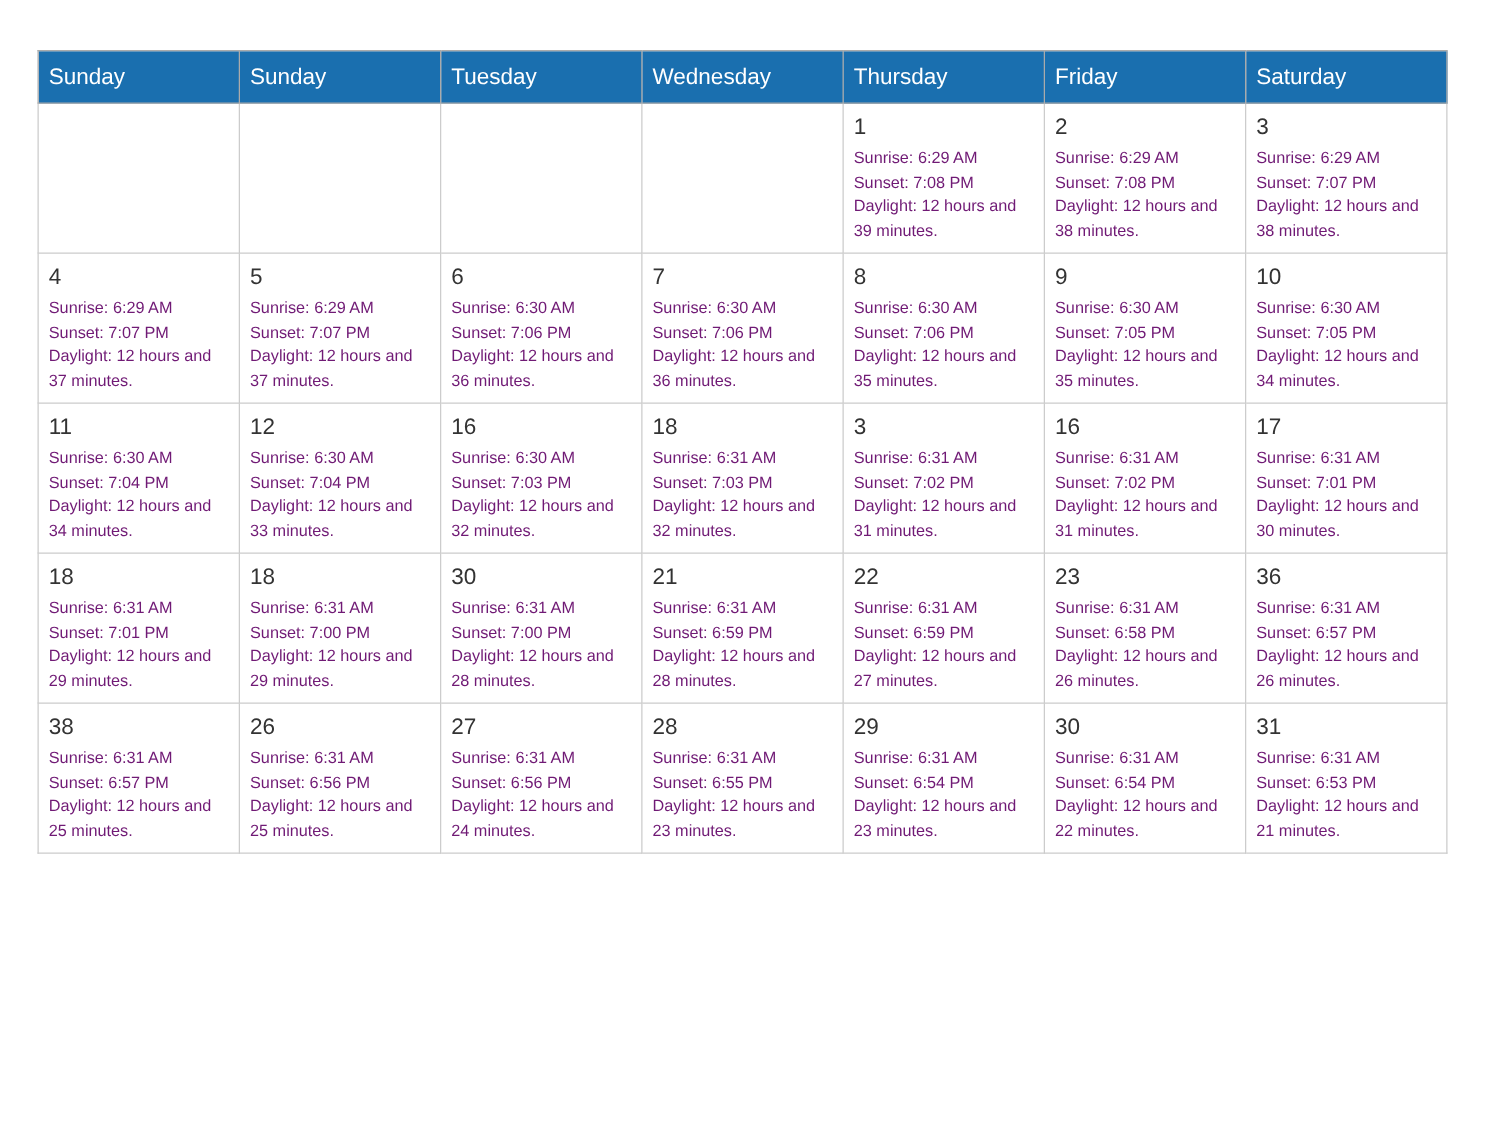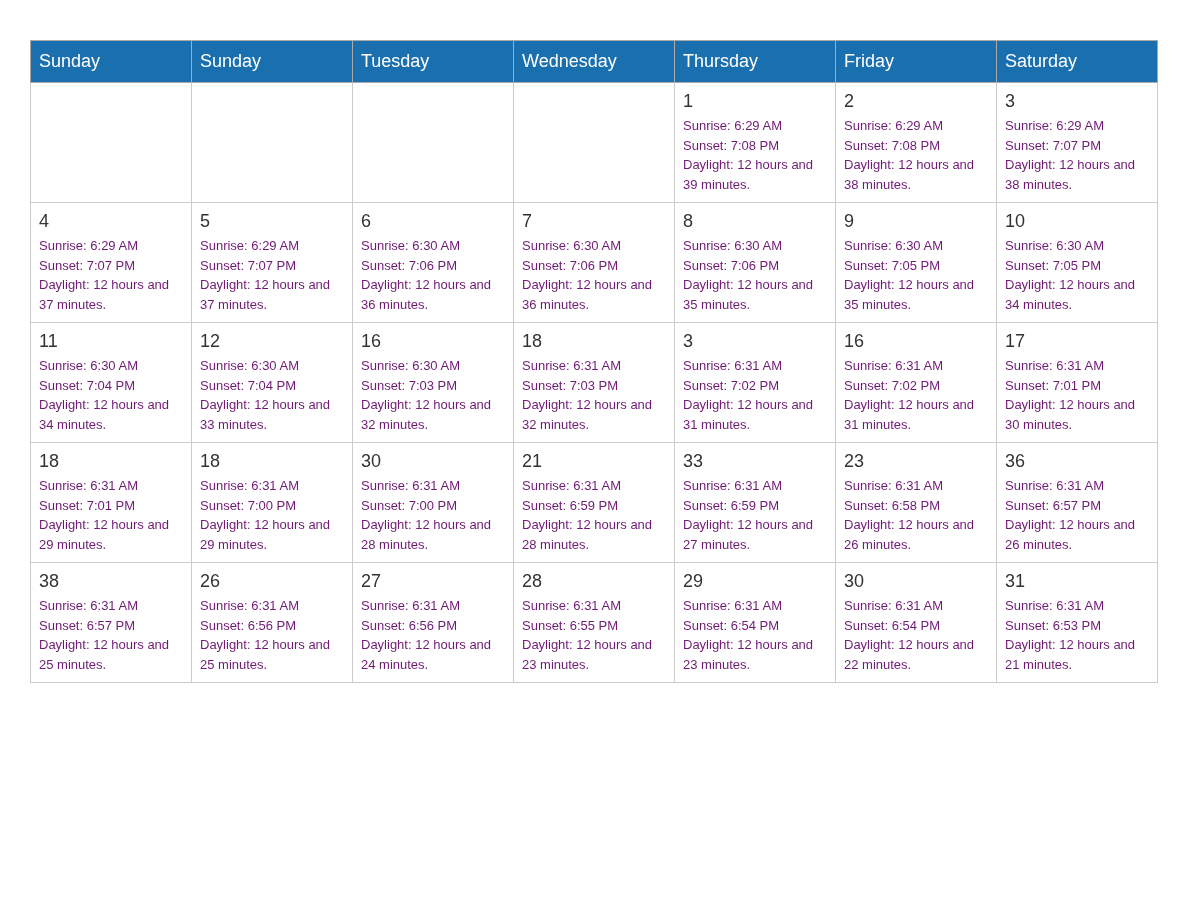--- a/index.html
+++ b/index.html
@@ -194,21 +194,21 @@
         </td>
         <td>
           <span class="day-number">30</span>
           <div class="day-info">Sunrise: 6:31 AM<br>Sunset: 7:00 PM<br>Daylight: 12 hours and 28 minutes.</div>
         </td>
         <td>
           <span class="day-number">21</span>
           <div class="day-info">Sunrise: 6:31 AM<br>Sunset: 6:59 PM<br>Daylight: 12 hours and 28 minutes.</div>
         </td>
         <td>
-          <span class="day-number">33</span>
+          <span class="day-number">22</span>
           <div class="day-info">Sunrise: 6:31 AM<br>Sunset: 6:59 PM<br>Daylight: 12 hours and 27 minutes.</div>
         </td>
         <td>
           <span class="day-number">23</span>
           <div class="day-info">Sunrise: 6:31 AM<br>Sunset: 6:58 PM<br>Daylight: 12 hours and 26 minutes.</div>
         </td>
         <td>
           <span class="day-number">36</span>
           <div class="day-info">Sunrise: 6:31 AM<br>Sunset: 6:57 PM<br>Daylight: 12 hours and 26 minutes.</div>
         </td>

